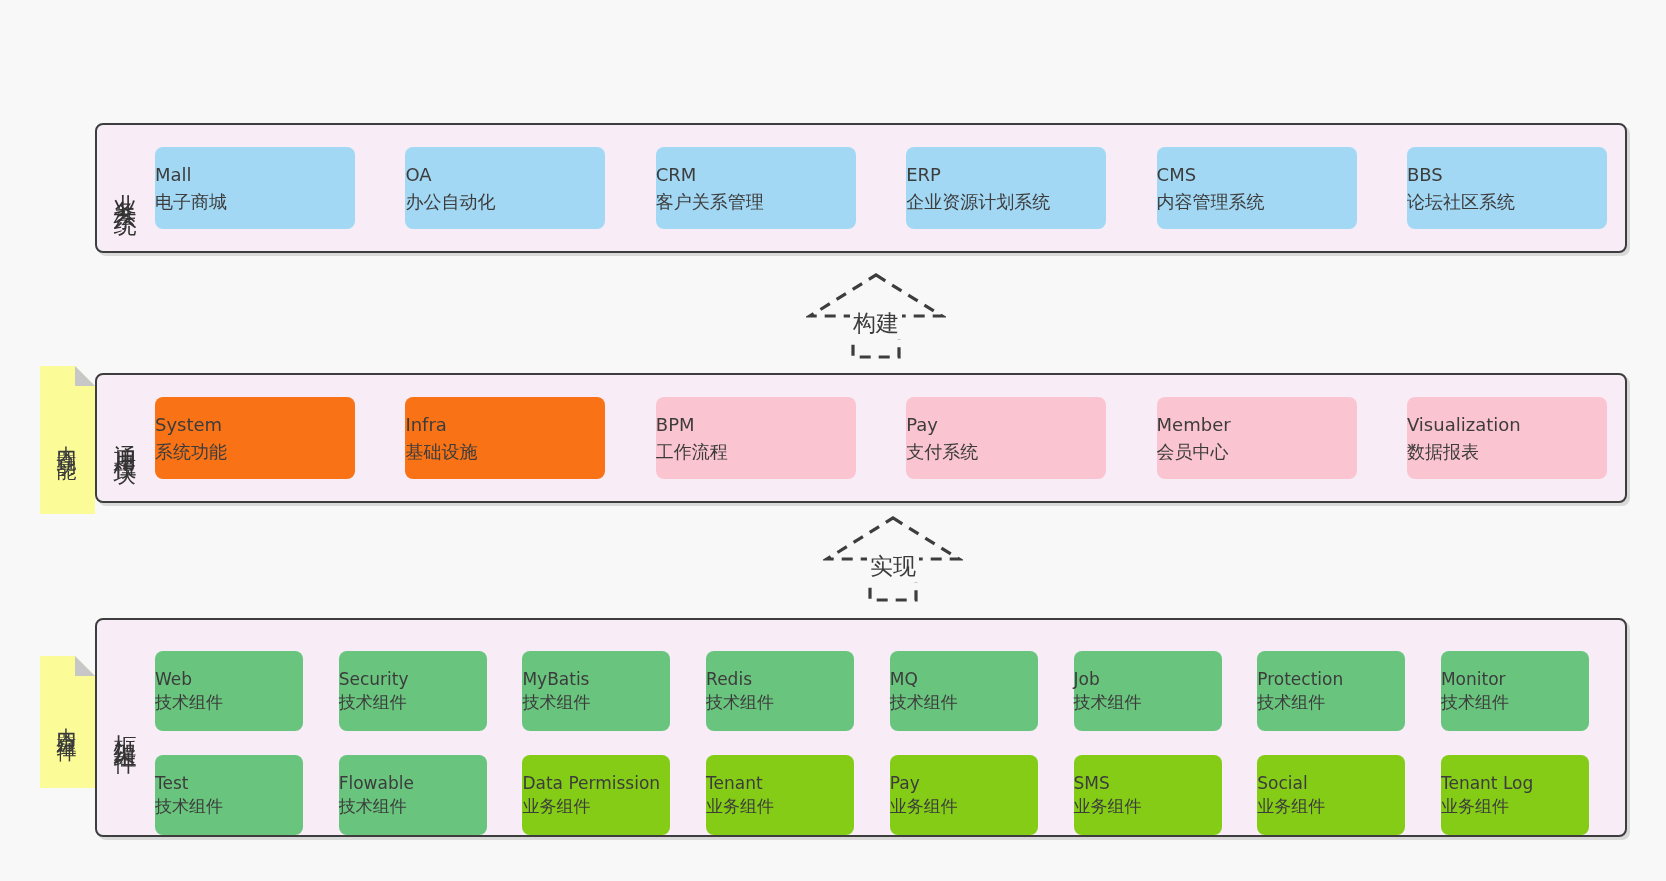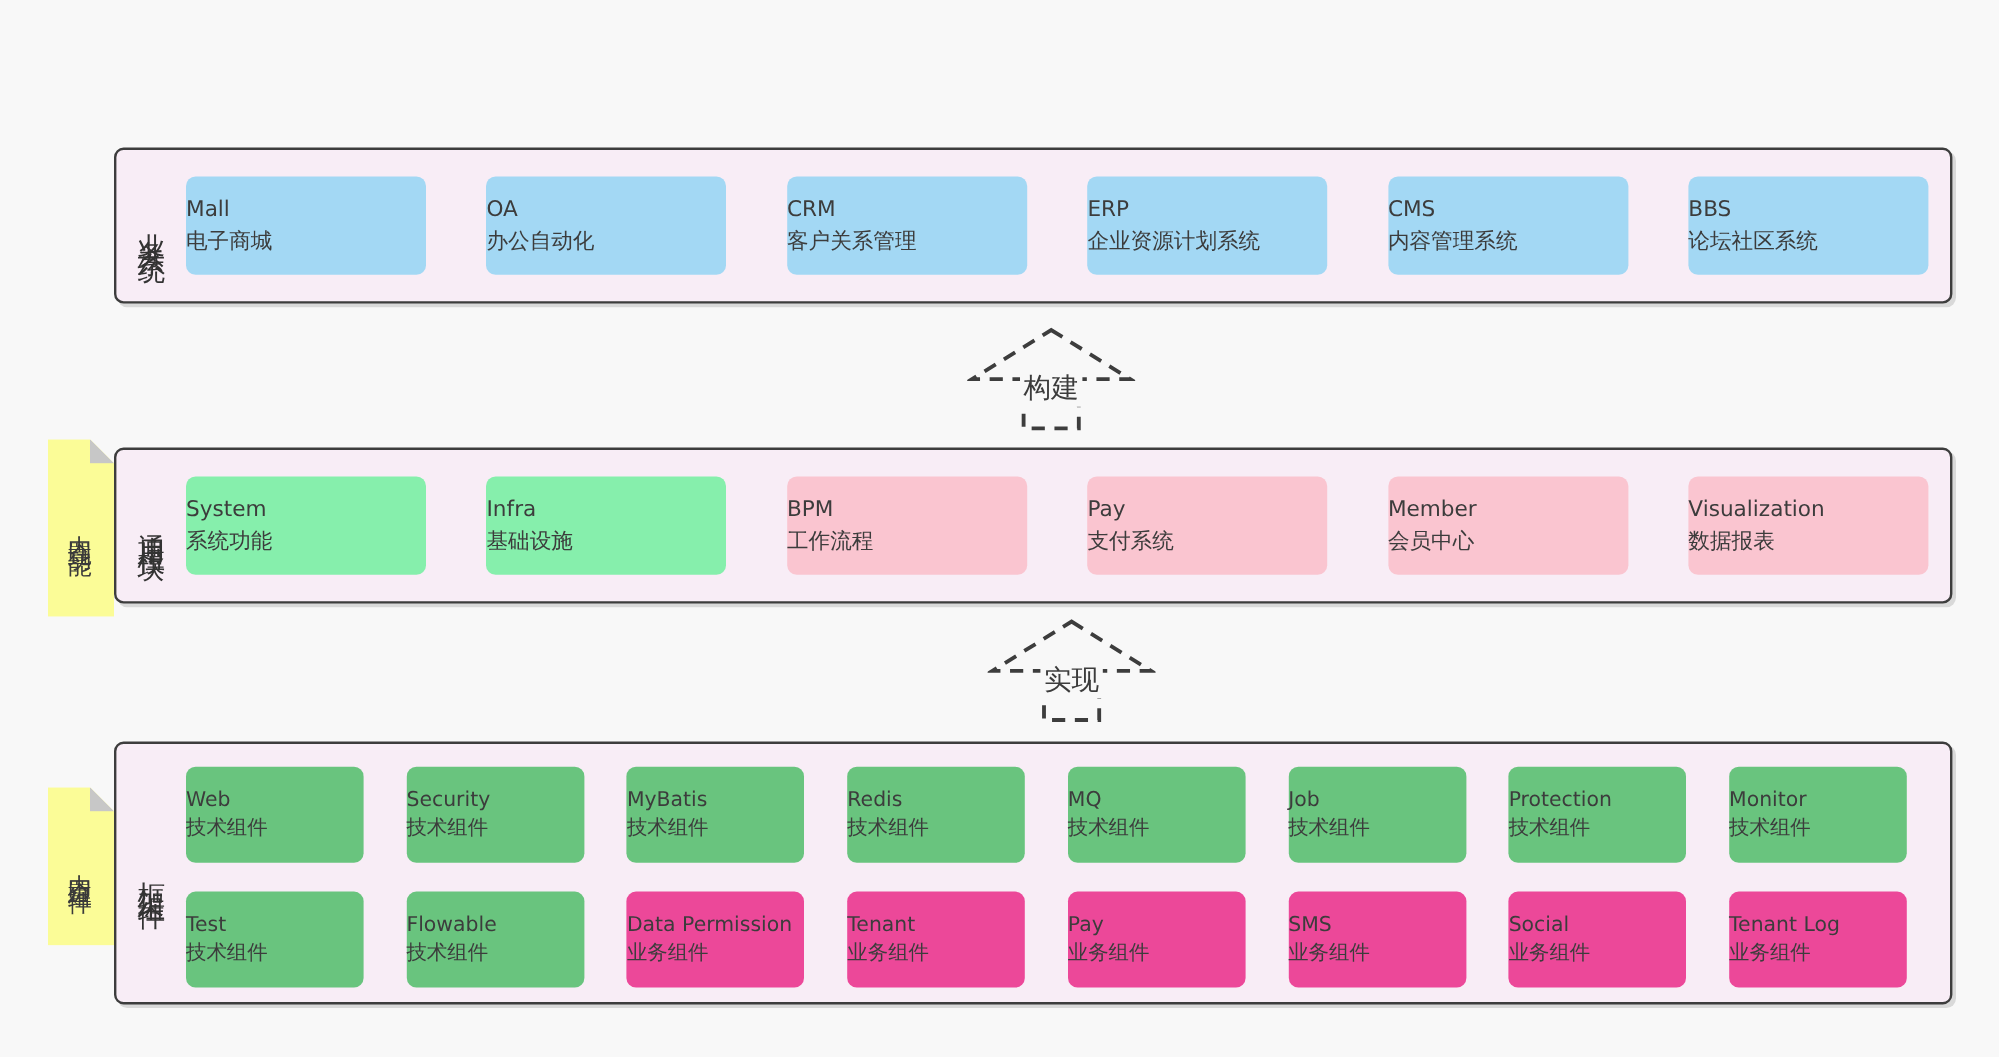--- a/index.html
+++ b/index.html
@@ -22,34 +22,34 @@
         border-radius:8px;box-sizing:border-box;z-index:2;box-shadow:3px 3px 0 rgba(0,0,0,0.12);}
   .band1{top:123px;height:130px;}
   .band2{top:373px;height:130px;}
   .band3{top:618px;height:219px;}
   .band-label{position:absolute;left:0;top:0;bottom:0;width:58px;display:flex;
         align-items:center;justify-content:center;}
   .band-label span{writing-mode:vertical-rl;text-orientation:upright;font-size:23px;
         letter-spacing:6px;color:#333;}
   .band-items{margin-left:58px;margin-right:18px;height:100%;display:flex;
         align-items:center;justify-content:space-between;}
-  .band3 .rows{margin-left:58px;margin-right:36px;padding:19px 0 15px;display:flex;
+  .band3 .rows{margin-left:58px;margin-right:36px;padding:31px 0 15px;display:flex;
         flex-direction:column;gap:24px;box-sizing:border-box;height:100%;}
   .band3 .band-items{margin:0;height:auto;flex:1;}
 
   
   .node{width:200px;height:82px;border-radius:8px;display:flex;flex-direction:column;
         align-items:flex-start;justify-content:center;text-align:center;color:#3c3c3c;
         font-size:18px;line-height:1.5;}
   .band3 .node{width:148px;height:80px;font-size:17px;line-height:1.38;}
   .node.blue{background:#a3d8f4;}
-  .node.red{background:#86efac;}
+  .node.red{background:#f97316;}
   .node.pink{background:#fac5d0;}
   .node.tech{background:#69c47e;}
-  .node.biz{background:#ec4899;}
+  .node.biz{background:#84cc16;}
 
   
   .arrow{position:absolute;width:140px;height:88px;z-index:2;}
   .arrow1{left:806px;top:272px;}
   .arrow2{left:823px;top:515px;text-align:right;}
   .arrow svg{position:absolute;inset:0;}
   .arrow-label{position:absolute;left:50%;top:36px;transform:translateX(-50%);
         font-size:23px;color:#3c3c3c;background:#f8f8f8;padding:0 3px;white-space:nowrap;}
 </style>
 </head>

